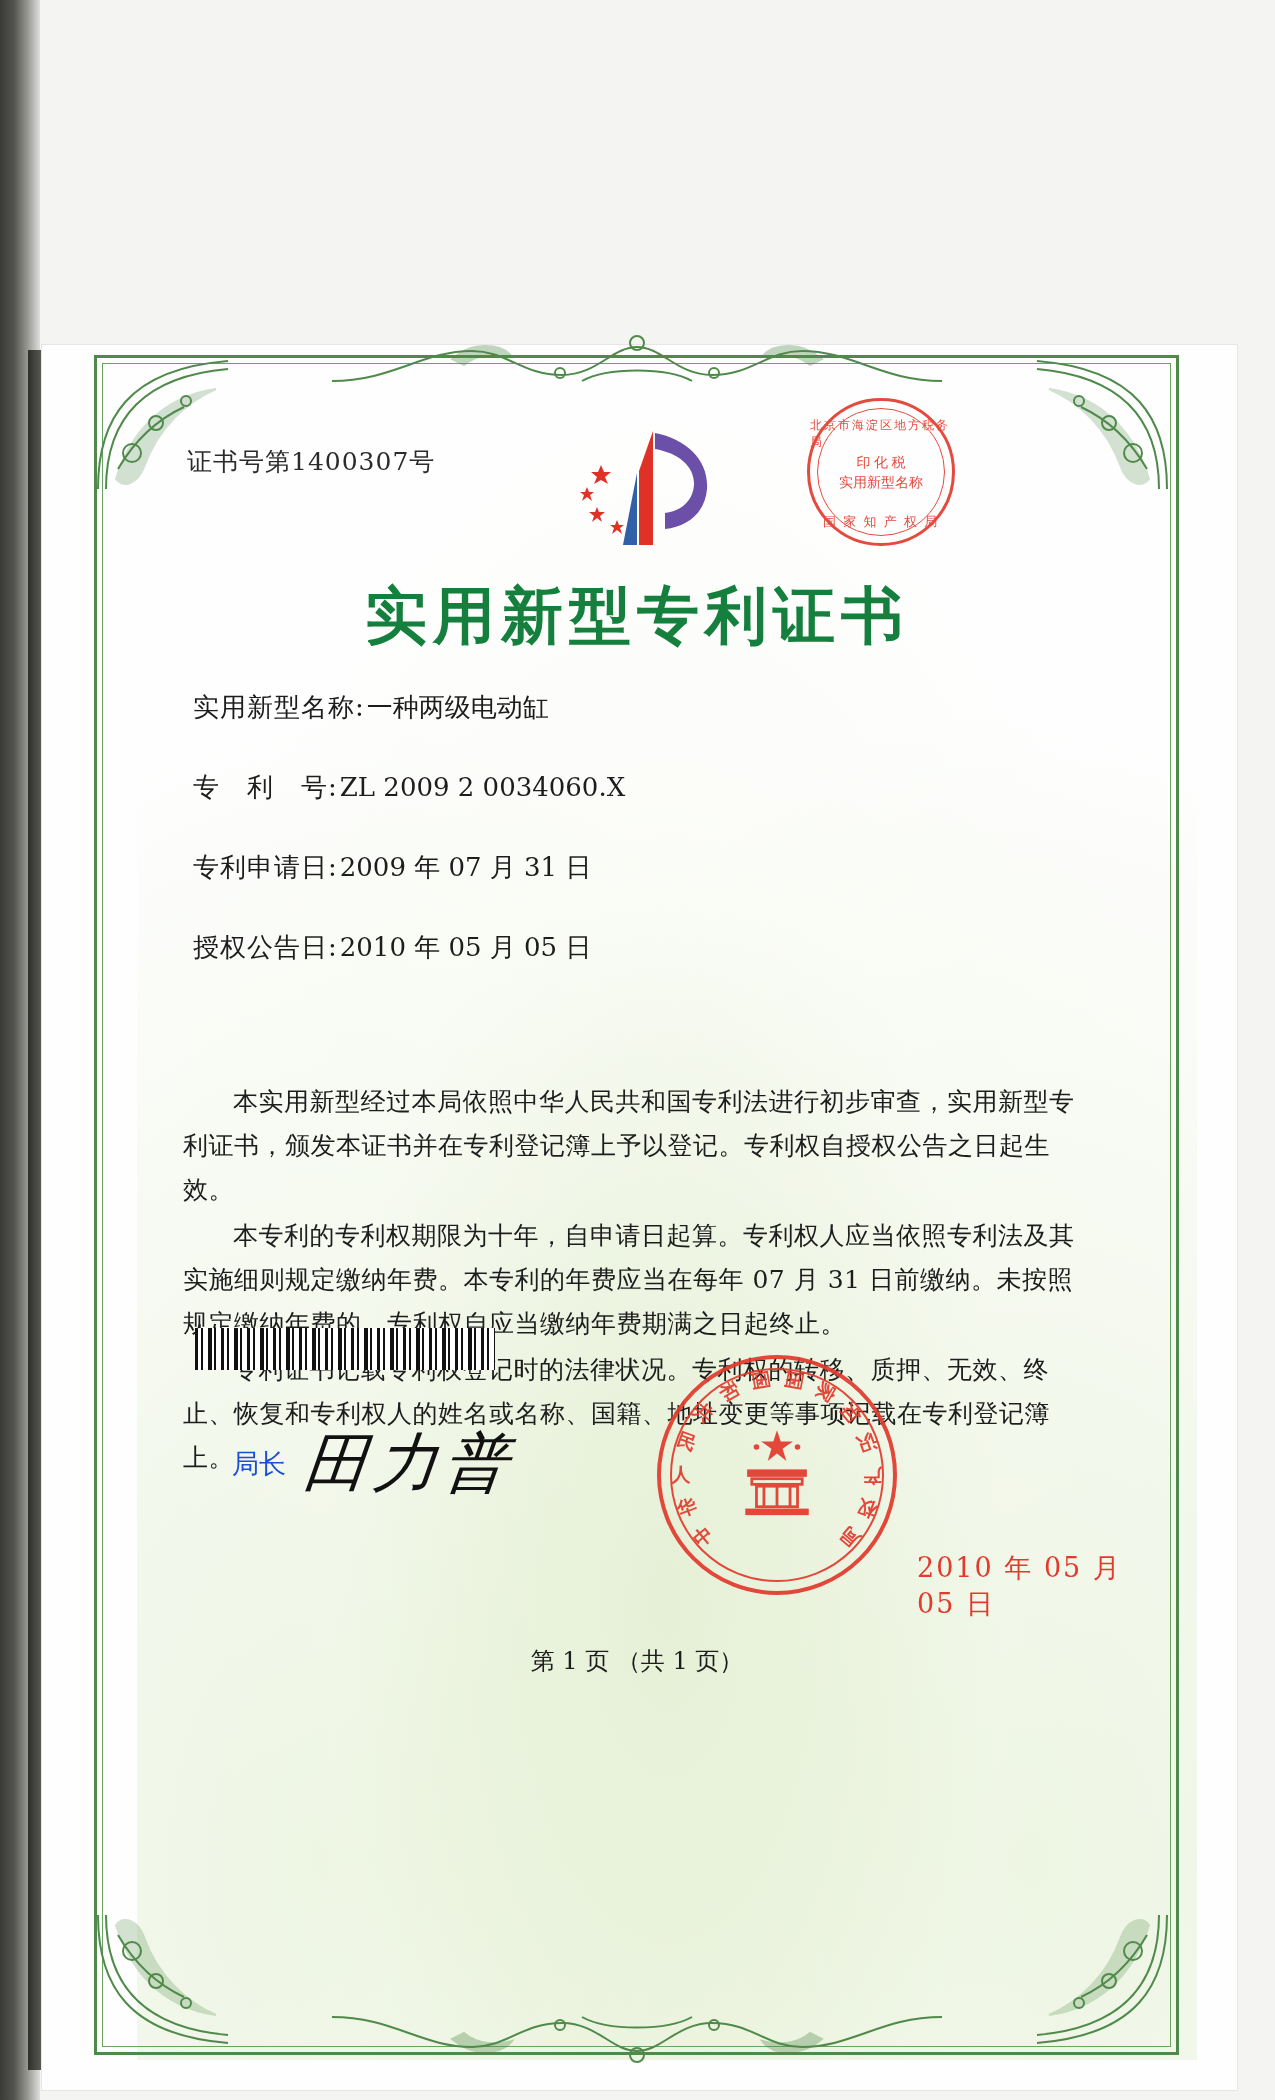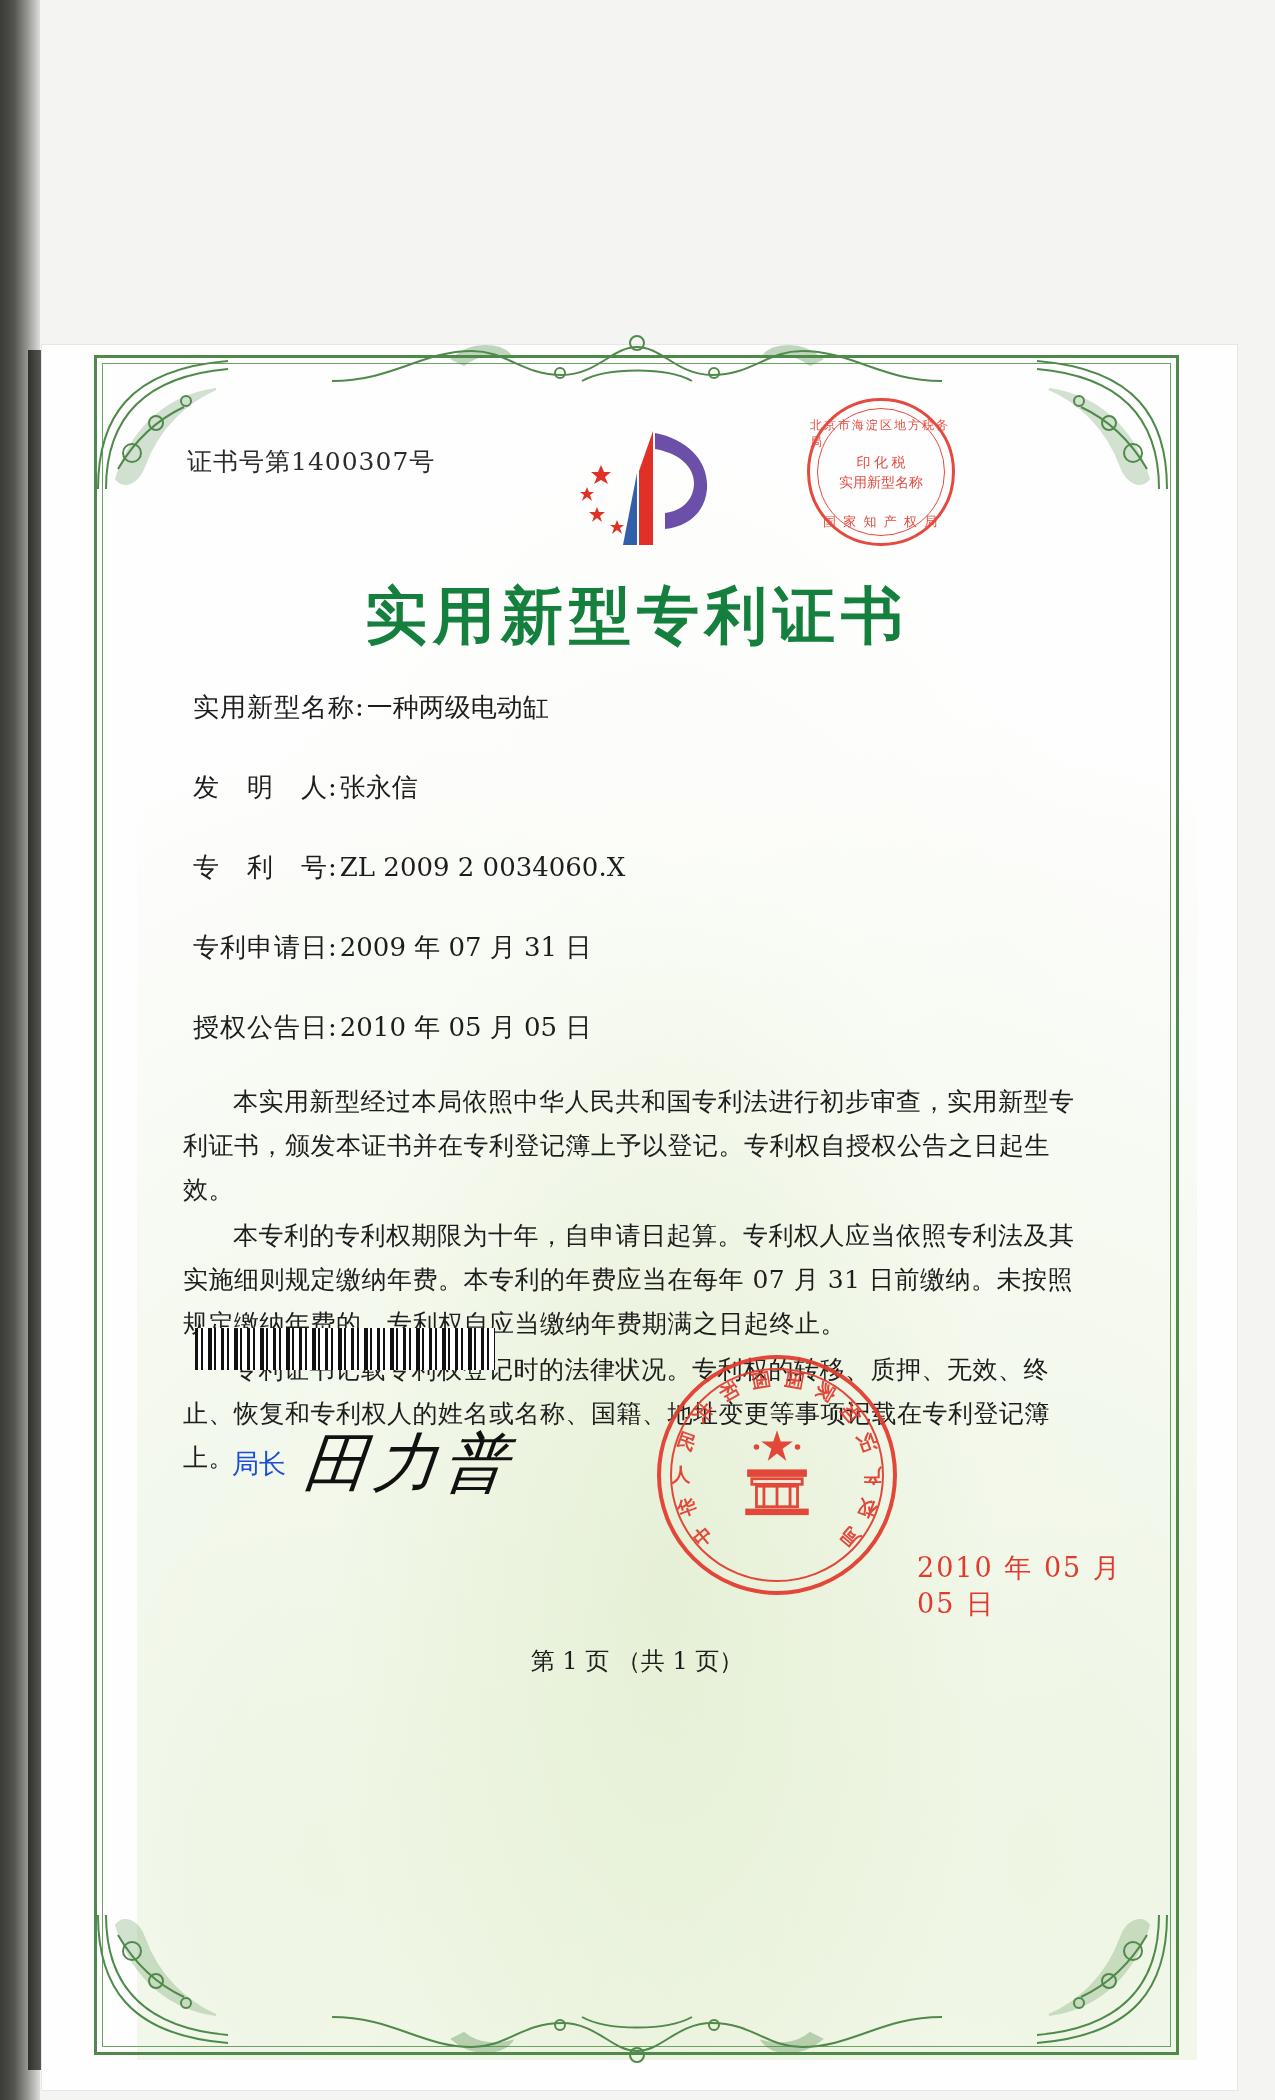--- a/index.html
+++ b/index.html
@@ -369,23 +369,20 @@
           <div>实用新型名称</div>
         </div>
         <div class="arc-bot">国 家 知 产 权 局</div>
       </div>
 
       <div class="main-title">实用新型专利证书</div>
 
       <div class="fields">
         <div class="field">
           <span class="lbl">实用新型名称:</span><span class="val">一种两级电动缸</span>
-        </div>
-        <div class="field">
-          <span class="lbl">发　明　人:</span><span class="val">张永信</span>
         </div>
         <div class="field">
           <span class="lbl">专　利　号:</span><span class="val">ZL 2009 2 0034060.X</span>
         </div>
         <div class="field">
           <span class="lbl">专利申请日:</span><span class="val">2009 年 07 月 31 日</span>
         </div>
         <div class="field">
           <span class="lbl">授权公告日:</span><span class="val">2010 年 05 月 05 日</span>
         </div>

